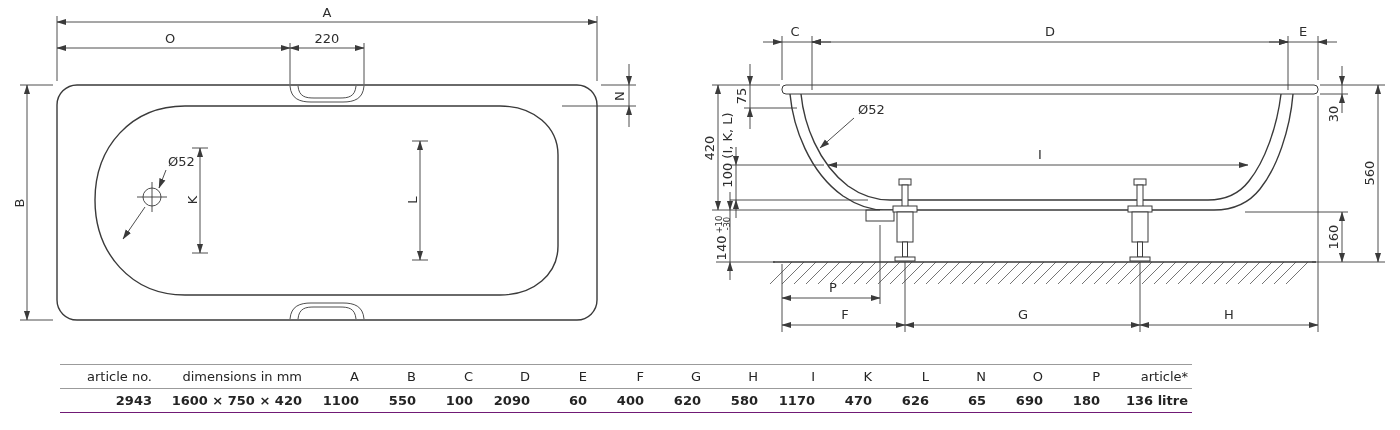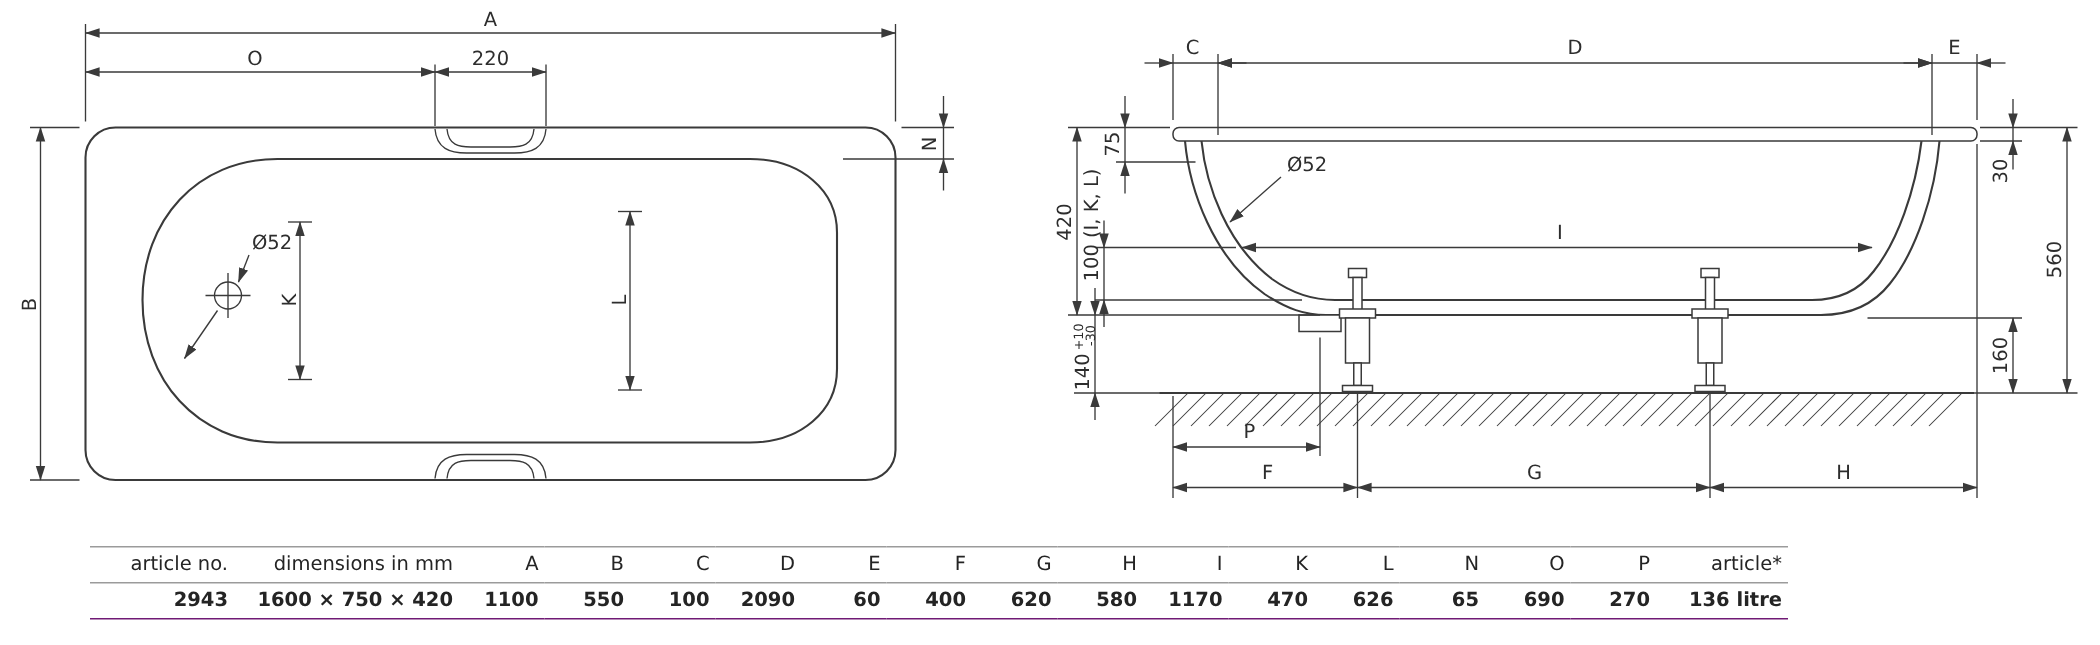--- a/index.html
+++ b/index.html
@@ -313,19 +313,19 @@
       <td>2090</td>
       <td>60</td>
       <td>400</td>
       <td>620</td>
       <td>580</td>
       <td>1170</td>
       <td>470</td>
       <td>626</td>
       <td>65</td>
       <td>690</td>
-      <td>270</td>
+      <td>180</td>
       <td>136 litre</td>
     </tr>
   </tbody>
 </table>
 
 </div>
 
 </body></html>

